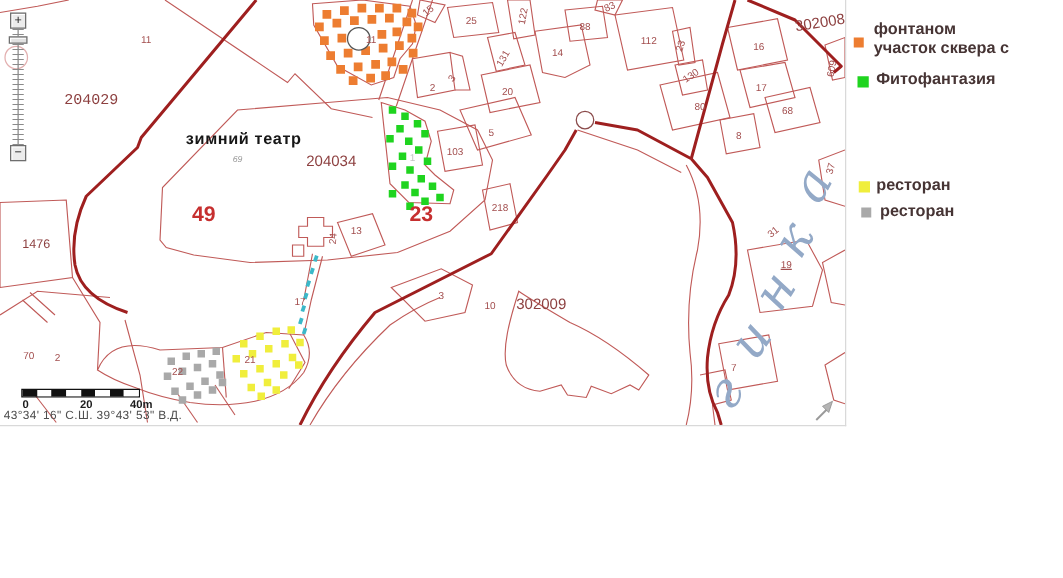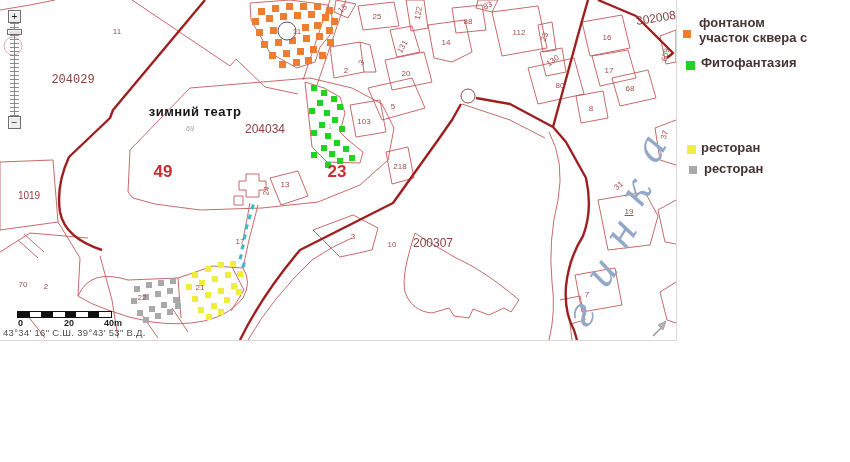--- a/index.html
+++ b/index.html
@@ -204,21 +204,21 @@
       <path d="M 653,336 L 664,325" stroke="#9a9a9a" stroke-width="1.6" fill="none"></path>
       <polygon points="666,321 658,325 663,330" fill="#b5b5b5" stroke="#8a8a8a" stroke-width="0.6"></polygon>
     </svg>
   <div id="map-labels">
       <div class="ml s" style="left: 117px; top: 32px;">11</div>
       <div class="ml z" style="left: 73px; top: 80px; font-family: Liberation Mono, monospace;">204029</div>
       <div class="ml b" style="left: 195px; top: 111px;">зимний театр</div>
       <div class="ml t" style="left: 190px; top: 128px;">69</div>
       <div class="ml z" style="left: 265px; top: 129px;">204034</div>
       <div class="ml g" style="left: 163px; top: 171px;">49</div>
-      <div class="ml zs" style="left: 29px; top: 196px;">1019</div>
+      <div class="ml zs" style="left: 29px; top: 196px;">1476</div>
       <div class="ml s" style="left: 23px; top: 285px;">70</div>
       <div class="ml s" style="left: 46px; top: 287px;">2</div>
       <div class="ml s" style="left: 142px; top: 298px;">22</div>
       <div class="ml s" style="left: 200px; top: 288px;">21</div>
       <div class="ml s" style="left: 240px; top: 242px;">17</div>
       <div class="ml s" style="left: 267px; top: 191px; transform: translate(-50%, -50%) rotate(-85deg);">24</div>
       <div class="ml s" style="left: 285px; top: 185px;">13</div>
       <div class="ml s" style="left: 297px; top: 32px;">11</div>
       <div class="ml s" style="left: 343px; top: 9px; transform: translate(-50%, -50%) rotate(-40deg);">15</div>
       <div class="ml s" style="left: 377px; top: 17px;">25</div>
@@ -230,21 +230,21 @@
       <div class="ml s" style="left: 362px; top: 63px; transform: translate(-50%, -50%) rotate(-55deg);">3</div>
       <div class="ml s" style="left: 346px; top: 71px;">2</div>
       <div class="ml s" style="left: 406px; top: 74px;">20</div>
       <div class="ml s" style="left: 393px; top: 107px;">5</div>
       <div class="ml s" style="left: 364px; top: 122px;">103</div>
       <div class="ml f" style="left: 330px; top: 127px;">1</div>
       <div class="ml g" style="left: 337px; top: 171px;">23</div>
       <div class="ml s" style="left: 400px; top: 167px;">218</div>
       <div class="ml s" style="left: 353px; top: 237px;">3</div>
       <div class="ml s" style="left: 392px; top: 245px;">10</div>
-      <div class="ml z" style="left: 433px; top: 243px;">200307</div>
+      <div class="ml z" style="left: 433px; top: 243px;">302009</div>
       <div class="ml z" style="left: 656px; top: 18px; transform: translate(-50%, -50%) rotate(-9deg);">302008</div>
       <div class="ml s" style="left: 519px; top: 33px;">112</div>
       <div class="ml s" style="left: 545px; top: 37px; transform: translate(-50%, -50%) rotate(-70deg);">23</div>
       <div class="ml s" style="left: 553px; top: 61px; transform: translate(-50%, -50%) rotate(-35deg);">130</div>
       <div class="ml s" style="left: 560px; top: 86px;">80</div>
       <div class="ml s" style="left: 607px; top: 38px;">16</div>
       <div class="ml s" style="left: 609px; top: 71px;">17</div>
       <div class="ml s" style="left: 630px; top: 89px;">68</div>
       <div class="ml s" style="left: 591px; top: 109px;">8</div>
       <div class="ml s" style="left: 666px; top: 55px; transform: translate(-50%, -50%) rotate(-78deg);">609</div>

